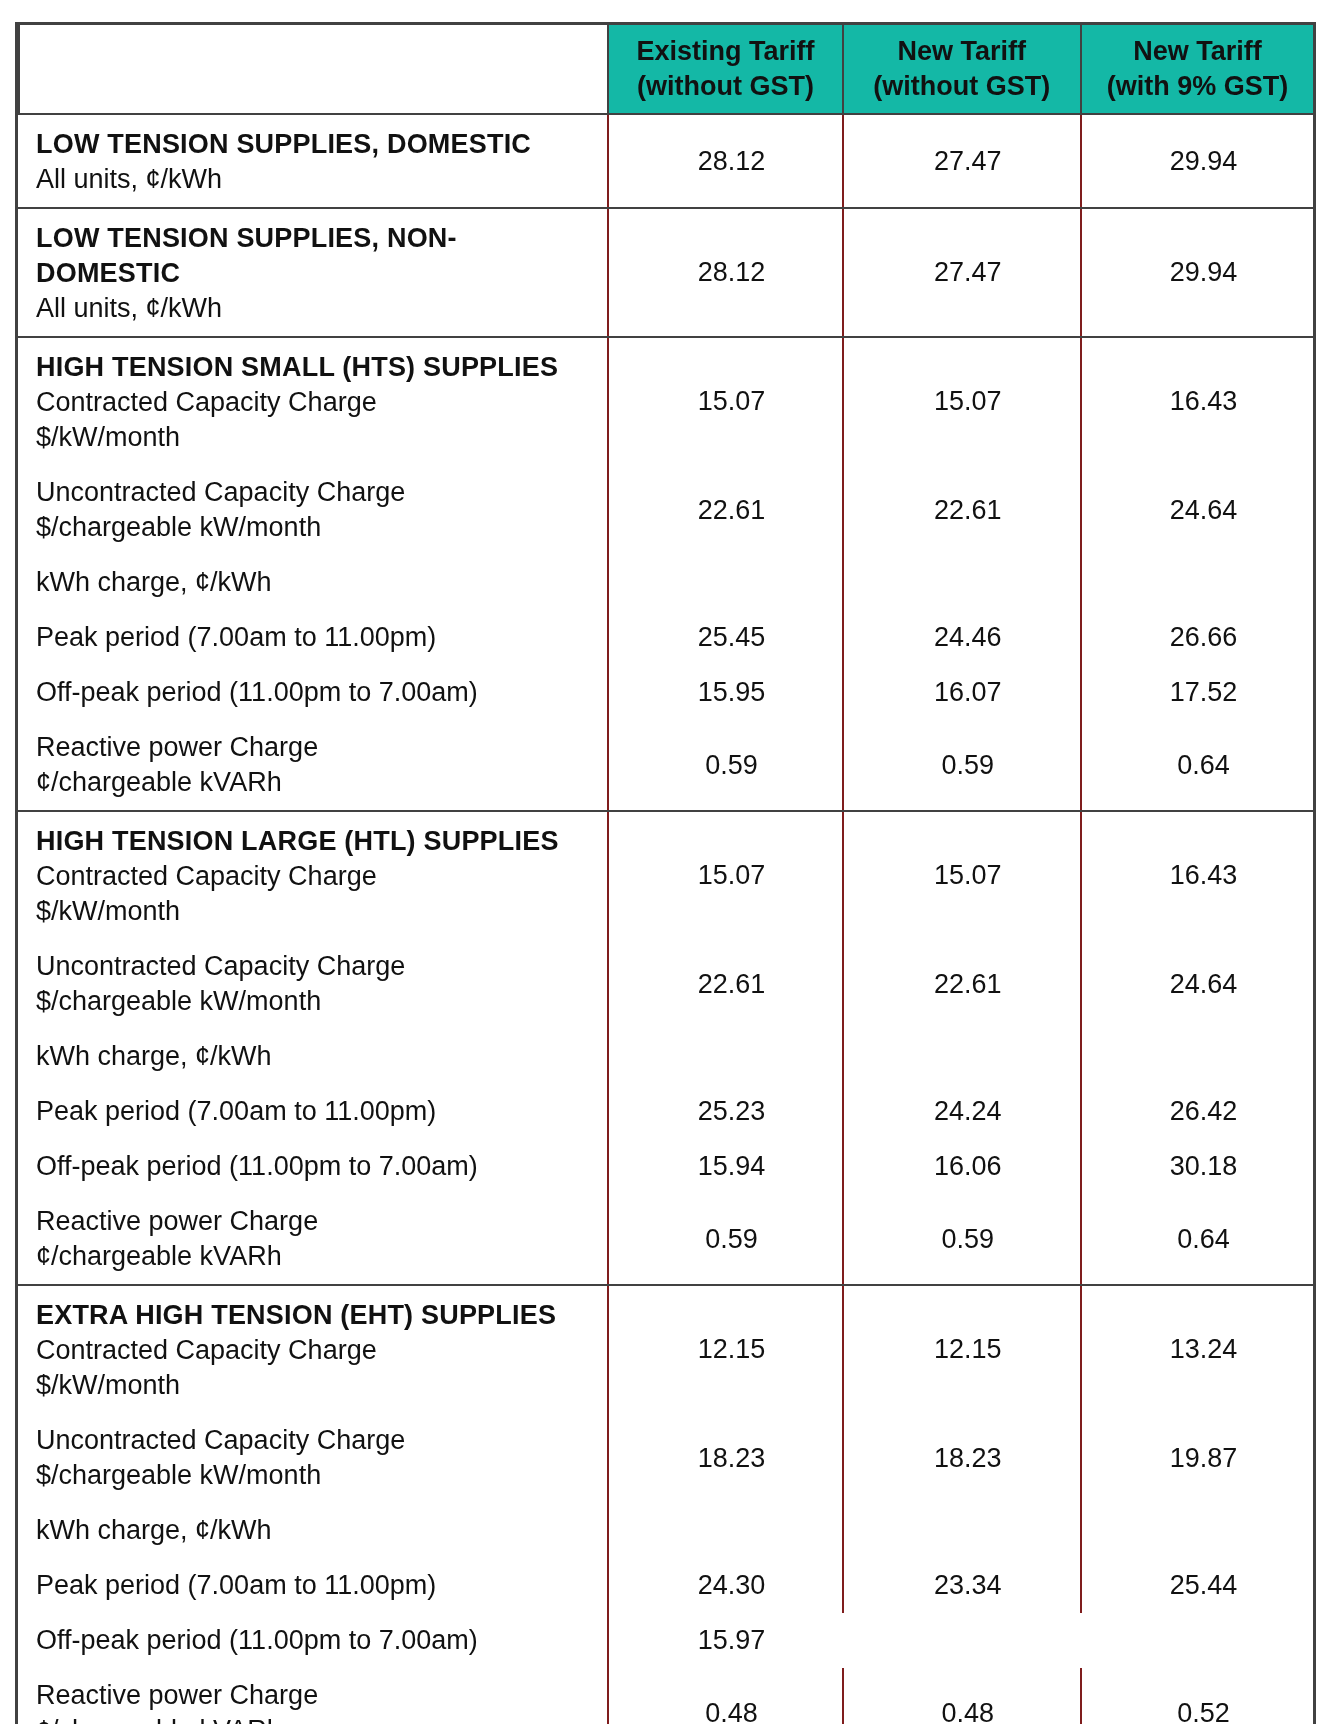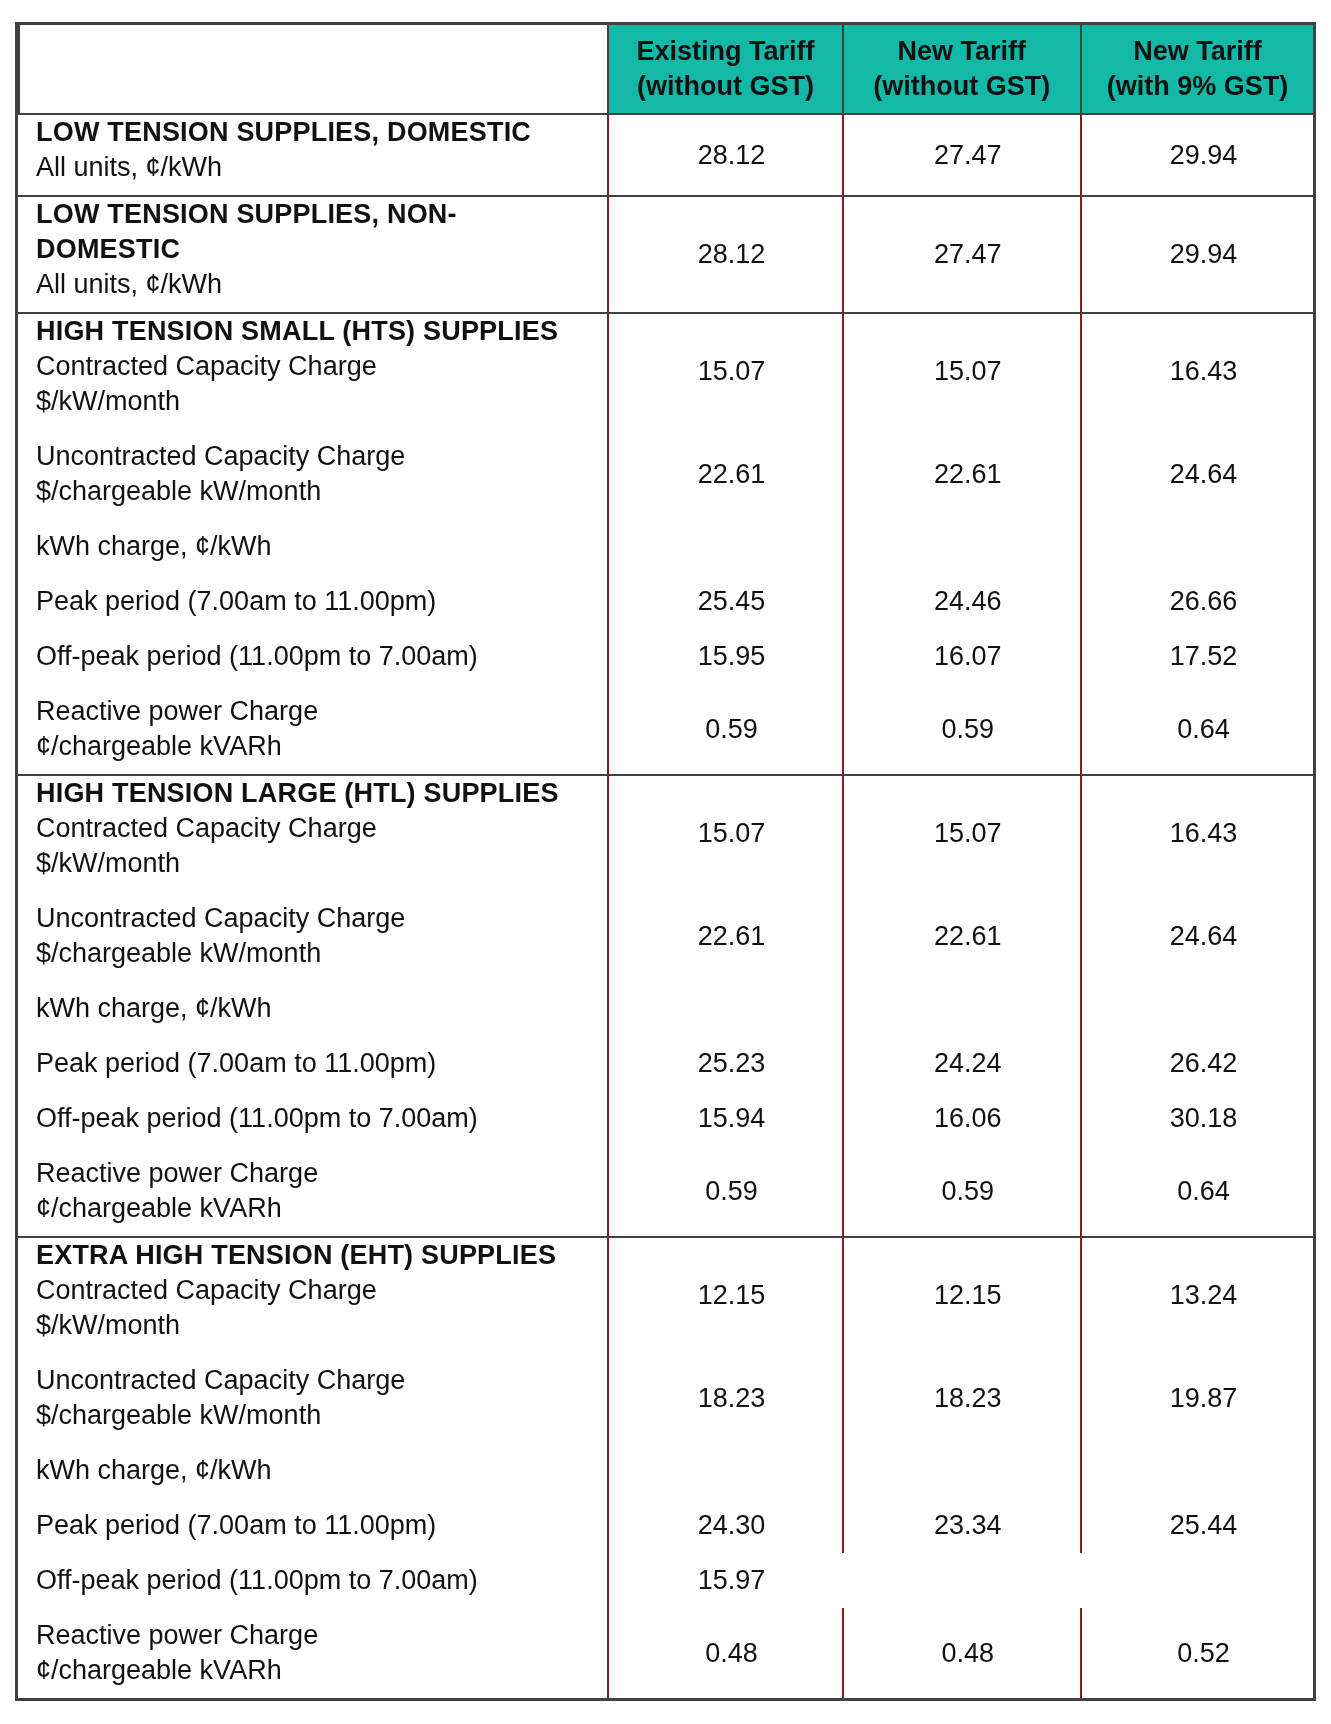--- a/index.html
+++ b/index.html
@@ -57,21 +57,21 @@
     border-left: 2px solid #7f1d1d;
     display: flex;
     align-items: center;
     justify-content: center;
     font-size: 27px;
     line-height: 35px;
     text-align: left;
     padding-left: 12px;
   }
   .first-row .label-cell {
-    padding-top: 0;
+    padding-top: 12px;
   }
 </style>
 </head>
 <body>
 
 <div class="page">
   <div class="tariff-table">
 
     <div class="grid-row header-row">
       <div class="header-cell header-empty"></div>

